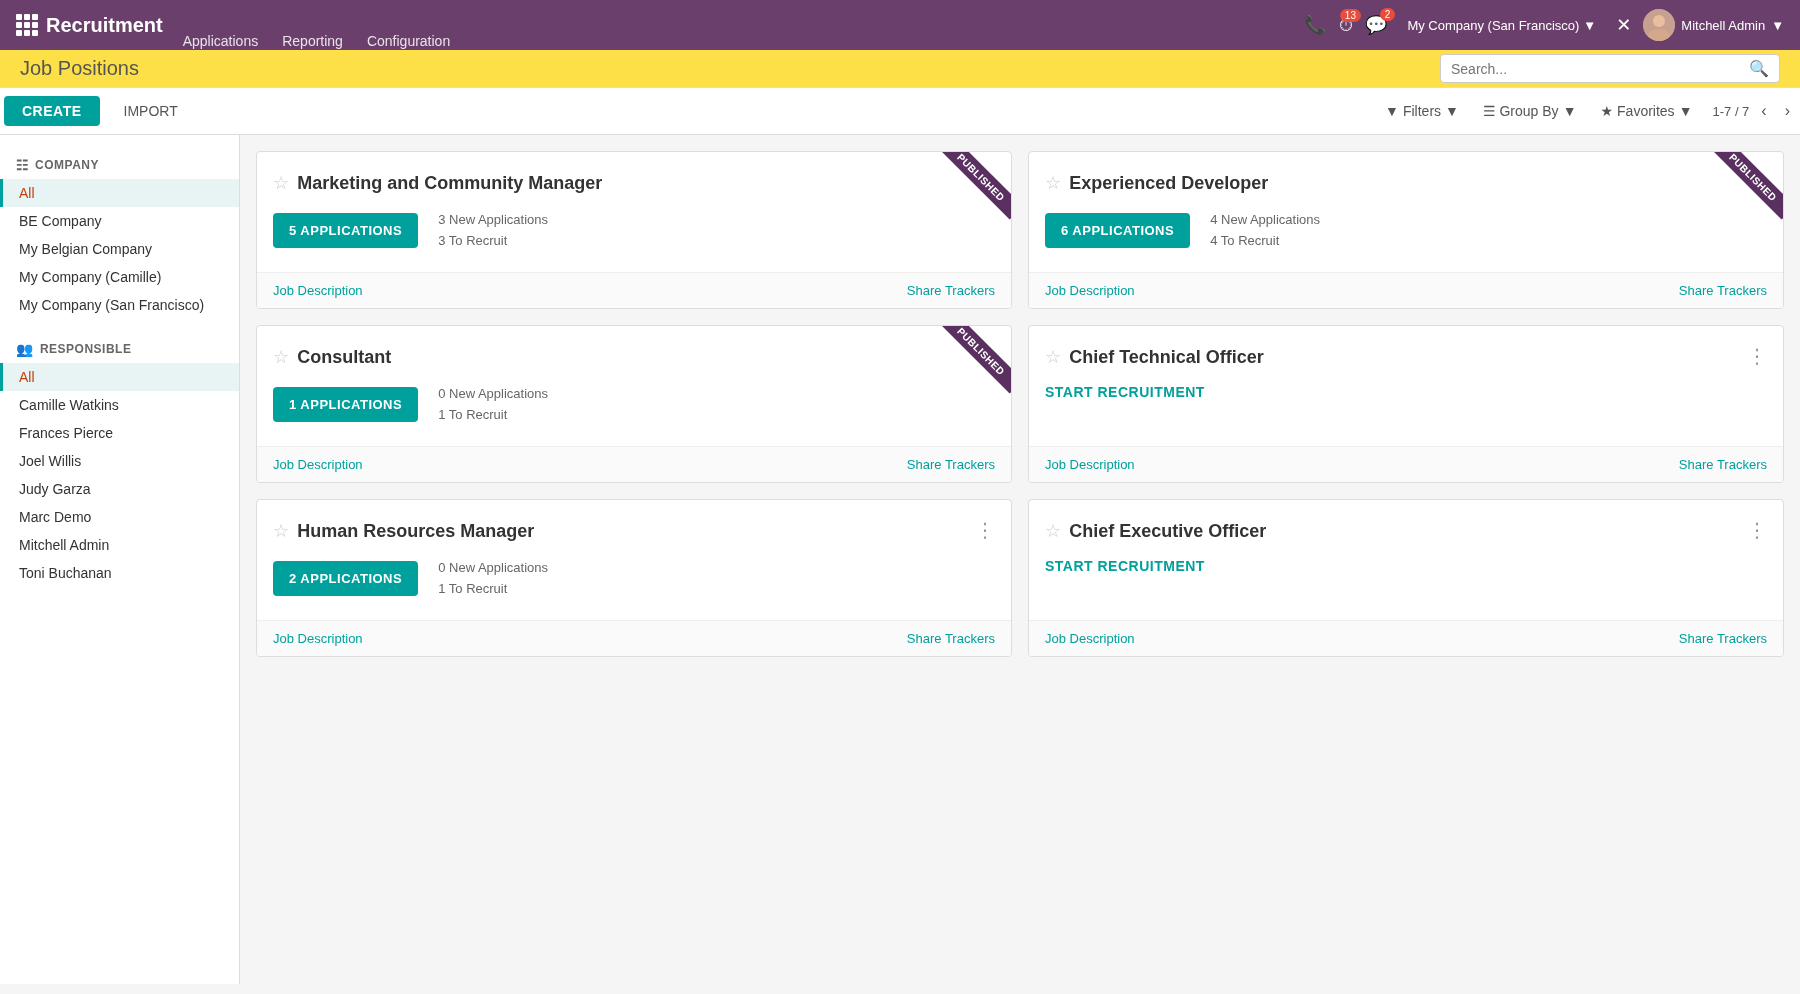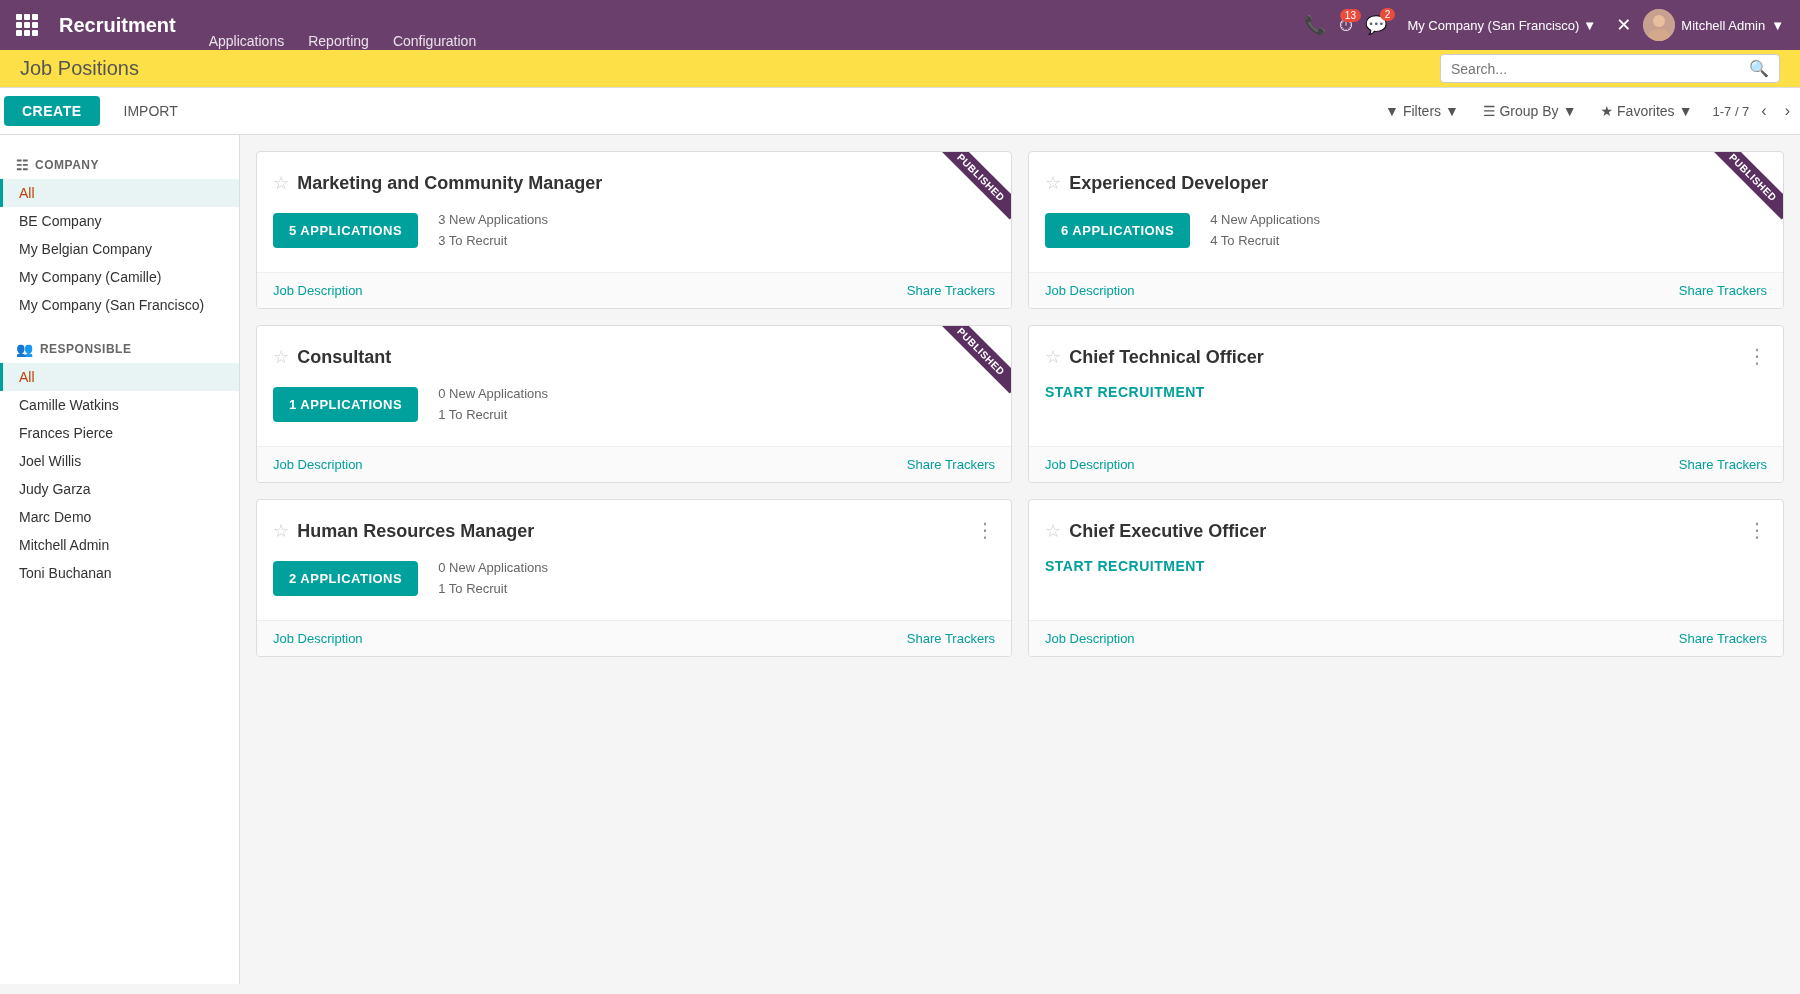--- a/index.html
+++ b/index.html
@@ -6,21 +6,21 @@
     body { font-family: 'Segoe UI', Arial, sans-serif; font-size: 14px; background: #f5f5f5; color: #333; }
 
     
     .top-nav {
       background: #6b3f6b;
       color: white;
       height: 50px;
       display: flex;
       align-items: center;
       padding: 8px 16px;
-      gap: 17px;
+      gap: 4px;
     }
     .nav-grid-icon { display: grid; grid-template-columns: repeat(3,6px); gap: 2px; margin-right: 4px; }
     .nav-grid-icon span { width: 6px; height: 6px; background: white; border-radius: 1px; display: block; }
     .nav-brand { font-size: 20px; font-weight: 600; color: white; margin-right: 16px; }
     .nav-links { display: flex; gap: 24px; flex: 1; margin-top: 32px; }
     .nav-link { color: rgba(255,255,255,0.85); font-size: 14px; cursor: pointer; text-decoration: none; }
     .nav-actions { display: flex; align-items: center; gap: 12px; }
     .nav-icon-btn { color: white; cursor: pointer; font-size: 18px; position: relative; display: flex; align-items: center; }
     .badge { background: #e74c3c; color: white; border-radius: 10px; font-size: 10px; padding: 1px 5px; position: absolute; top: -6px; right: -8px; }
     .nav-company { display: flex; align-items: center; gap: 4px; color: white; cursor: pointer; font-size: 13px; padding: 4px 8px; border-radius: 4px; }

